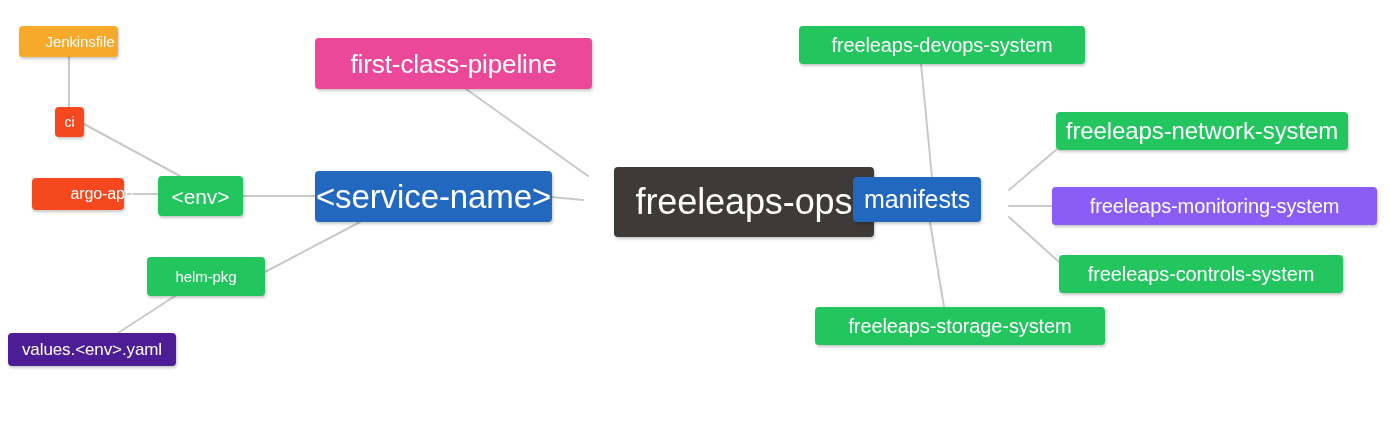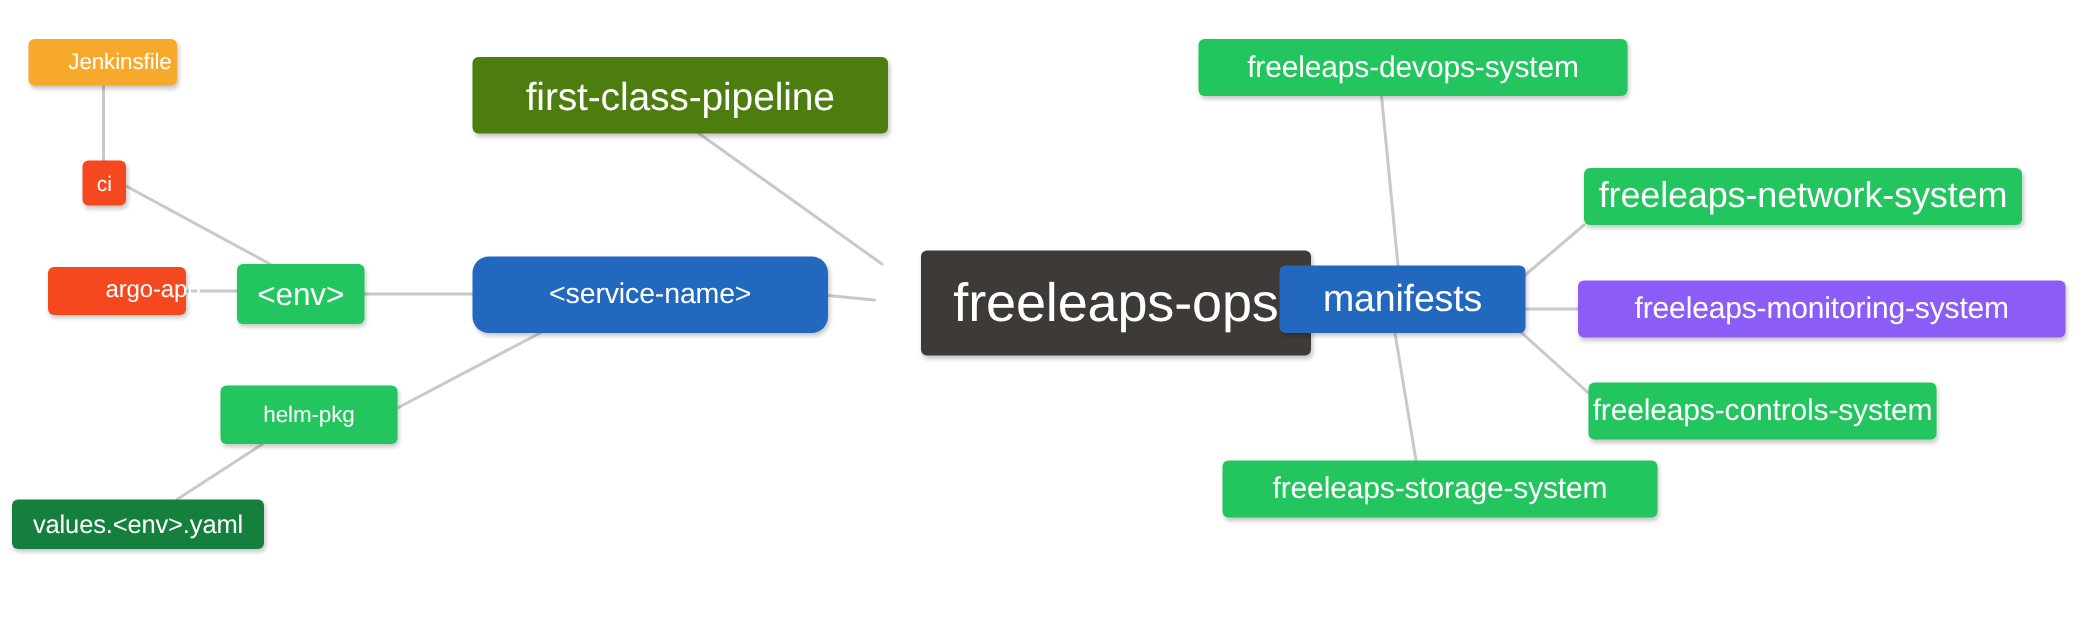--- a/index.html
+++ b/index.html
@@ -60,56 +60,56 @@
       <line x1="932" y1="177" x2="921" y2="64" stroke="#c9c9c9" stroke-width="2" stroke-linecap="round"></line>
       <line x1="1009" y1="190" x2="1056" y2="150" stroke="#c9c9c9" stroke-width="2" stroke-linecap="round"></line>
       <line x1="1009" y1="206" x2="1052" y2="206" stroke="#c9c9c9" stroke-width="2" stroke-linecap="round"></line>
       <line x1="1009" y1="217" x2="1059" y2="262" stroke="#c9c9c9" stroke-width="2" stroke-linecap="round"></line>
       <line x1="930" y1="222" x2="944" y2="307" stroke="#c9c9c9" stroke-width="2" stroke-linecap="round"></line>
     </svg>
   <div id="node-layer">
       <div class="node" style="left: 614px; top: 167px; width: 260px; height: 70px; background: rgb(62, 58, 56); font-size: 36px;">
         <span class="node-label">freeleaps-ops</span>
       </div>
-      <div class="node" style="left: 315px; top: 171px; width: 237px; height: 51px; background: rgb(34, 104, 191); font-size: 19px; border-radius: 11px;">
+      <div class="node" style="left: 315px; top: 171px; width: 237px; height: 51px; background: rgb(34, 104, 191); font-size: 33px;">
         <span class="node-label">&lt;service-name&gt;</span>
       </div>
-      <div class="node" style="left: 315px; top: 38px; width: 277px; height: 51px; background: #4d7c0f; font-size: 26px;">
+      <div class="node" style="left: 315px; top: 38px; width: 277px; height: 51px; background: #ec4899; font-size: 26px;">
         <span class="node-label">first-class-pipeline</span>
       </div>
-      <div class="node" style="left: 853px; top: 177px; width: 164px; height: 45px; background: rgb(34, 104, 191); font-size: 25px;">
+      <div class="node" style="left: 853px; top: 177px; width: 128px; height: 45px; background: rgb(34, 104, 191); font-size: 25px;">
         <span class="node-label">manifests</span>
       </div>
       <div class="node" style="left: 158px; top: 176px; width: 85px; height: 40px; background: rgb(34, 197, 94); font-size: 21px;">
         <span class="node-label">&lt;env&gt;</span>
       </div>
       <div class="node" style="left: 147px; top: 257px; width: 118px; height: 39px; background: rgb(34, 197, 94); font-size: 15px;">
         <span class="node-label">helm-pkg</span>
       </div>
       <div class="node" style="left: 19px; top: 26px; width: 99px; height: 31px; background: rgb(247, 169, 43); font-size: 15px; padding-left: 23px;">
         <span class="node-label">Jenkinsfile</span>
       </div>
       <div class="node" style="left: 55px; top: 107px; width: 29px; height: 30px; background: rgb(246, 72, 30); font-size: 14px;">
         <span class="node-label">ci</span>
       </div>
       <div class="node" style="left: 32px; top: 178px; width: 92px; height: 32px; background: rgb(246, 72, 30); font-size: 16px; padding-left: 48px;">
         <span class="node-label">argo-app</span>
       </div>
-      <div class="node" style="left: 8px; top: 333px; width: 168px; height: 33px; background: #15803d; font-size: 17px;">
+      <div class="node" style="left: 8px; top: 333px; width: 168px; height: 33px; background: #4c1d95; font-size: 17px;">
         <span class="node-label">values.&lt;env&gt;.yaml</span>
       </div>
       <div class="node" style="left: 799px; top: 26px; width: 286px; height: 38px; background: rgb(34, 197, 94); font-size: 20px;">
         <span class="node-label">freeleaps-devops-system</span>
       </div>
       <div class="node" style="left: 1056px; top: 112px; width: 292px; height: 38px; background: rgb(34, 197, 94); font-size: 24px;">
         <span class="node-label">freeleaps-network-system</span>
       </div>
       <div class="node" style="left: 1052px; top: 187px; width: 325px; height: 38px; background: #8b5cf6; font-size: 20px;">
         <span class="node-label">freeleaps-monitoring-system</span>
       </div>
-      <div class="node" style="left: 1059px; top: 255px; width: 232px; height: 38px; background: rgb(34, 197, 94); font-size: 20px;">
+      <div class="node" style="left: 1059px; top: 255px; width: 284px; height: 38px; background: rgb(34, 197, 94); font-size: 20px;">
         <span class="node-label">freeleaps-controls-system</span>
       </div>
       <div class="node" style="left: 815px; top: 307px; width: 290px; height: 38px; background: rgb(34, 197, 94); font-size: 20px;">
         <span class="node-label">freeleaps-storage-system</span>
       </div>
     </div>
 </div>
 
 </body></html>

